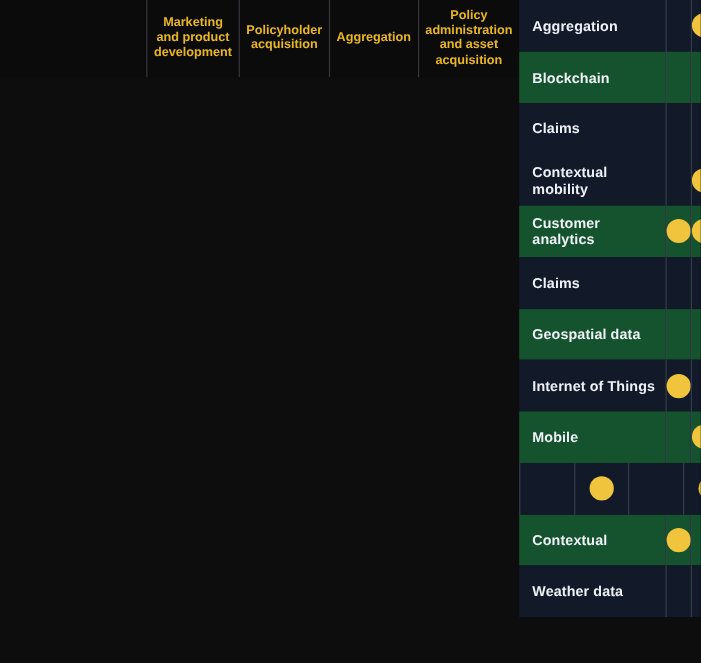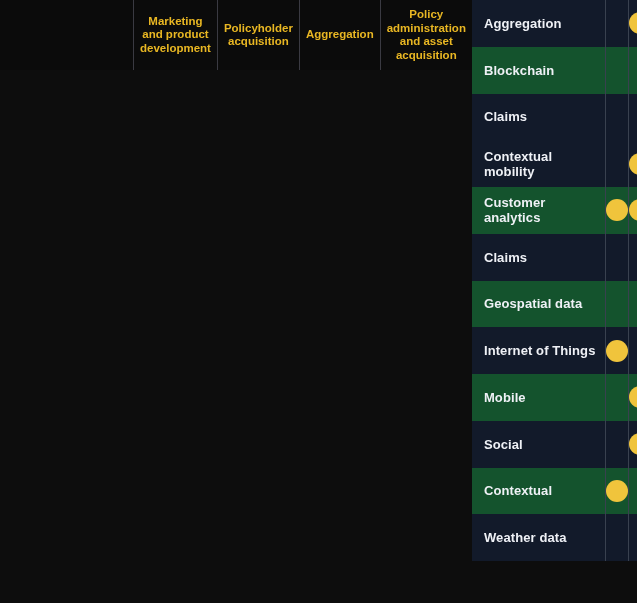--- a/index.html
+++ b/index.html
@@ -266,21 +266,20 @@
           <span class="dot" style="background: rgb(240, 196, 60);"></span>
         </div>
         <div class="cell">
           <span class="dot" style="background: rgb(240, 196, 60);"></span>
         </div>
         <div class="cell">
           <span class="dot" style="background: rgb(240, 196, 60);"></span>
         </div>
       </div>
       <div class="tr odd">
-        <div class="rowlabel">Social</div>
         <div class="cell">
           <span class="dot off" style="background: rgb(240, 196, 60);"></span>
         </div>
         <div class="cell">
           <span class="dot" style="background: rgb(240, 196, 60);"></span>
         </div>
         <div class="cell">
           <span class="dot off" style="background: rgb(240, 196, 60);"></span>
         </div>
         <div class="cell">

